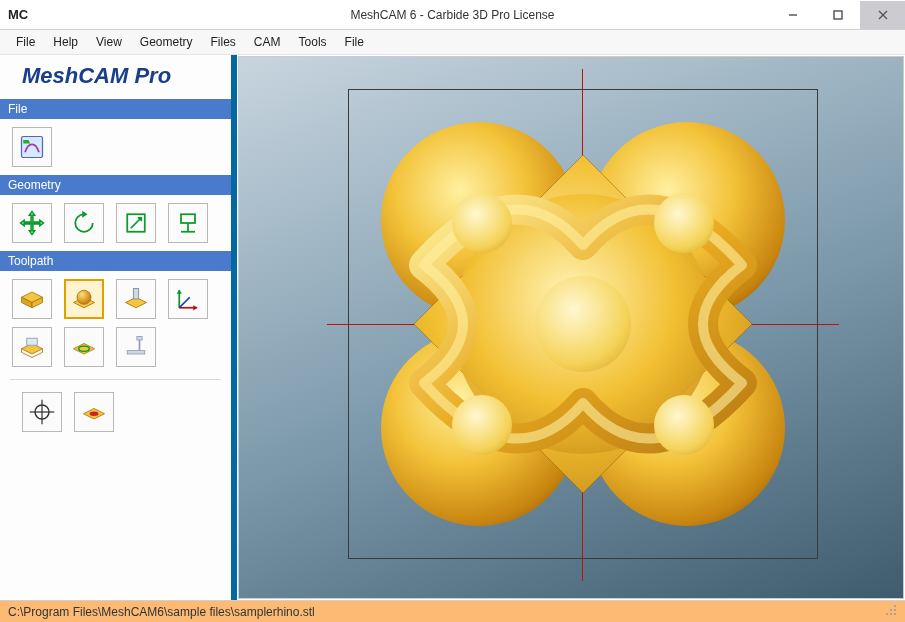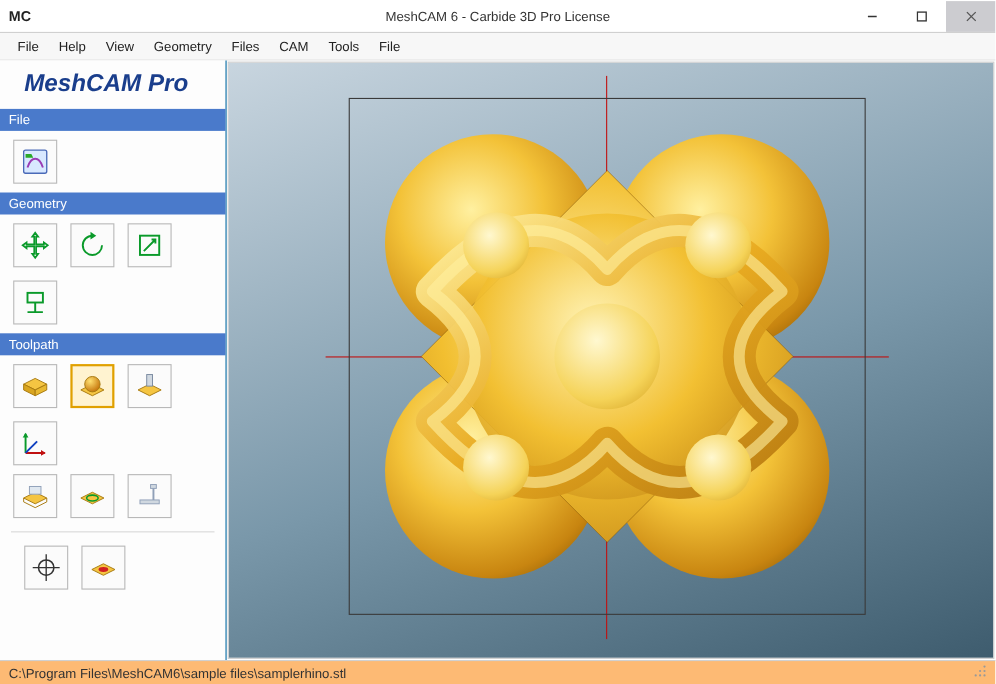--- a/index.html
+++ b/index.html
@@ -11,21 +11,21 @@
 .titlebar .controls { margin-left: auto; display: flex; }
 .tb-btn { width: 45px; height: 28px; display: flex; align-items: center; justify-content: center; color: #333; }
 .tb-btn.close { background: #ccccd0; }
 .tb-btn svg { width: 10px; height: 10px; }
 
 .menubar { height: 25px; background: #f7f7f7; display: flex; align-items: center; padding: 0 8px; gap: 2px; border-bottom: 1px solid #e5e5e5;}
 .menubar .item { padding: 3px 8px; color: #222; cursor: default; }
 
 .content { flex: 1; display: flex; min-height: 0; }
 
-.sidebar { width: 206px; background: #fdfdfd; border-right: 1px solid #0369a1; display: flex; flex-direction: column; }
+.sidebar { width: 237px; background: #fdfdfd; border-right: 6px solid #0369a1; display: flex; flex-direction: column; }
 .sidebar .brand { font-size: 22px; font-weight: bold; color: #1a3e8c; font-style: italic; padding: 8px 12px 10px 22px; }
 .section-header { background: #4a7acb; color: #fff; padding: 3px 8px; font-size: 12px; }
 .btn-row { display: flex; flex-wrap: wrap; gap: 12px; padding: 8px 12px; }
 .tool-btn { width: 40px; height: 40px; border: 1px solid #b8b8b8; background: #fbfbfb; display: flex; align-items: center; justify-content: center; cursor: pointer; }
 .tool-btn.sel { border: 2px solid #e0a000; background: #fff3d0; }
 .tool-btn svg { width: 28px; height: 28px; }
 .divider-row { border-top: 1px solid #d8d8d8; margin: 4px 10px 0 10px; padding-top: 12px; display: flex; gap: 12px;}
 
 .viewport { flex: 1; position: relative; background: linear-gradient(160deg, #c8d5df 0%, #7a98aa 55%, #3e5c6e 100%); border: 1px solid #ccc; margin: 1px; }
 .canvas-frame { position: absolute; left: 109px; top: 32px; width: 470px; height: 470px; border: 1px solid #3a3a3a; }

